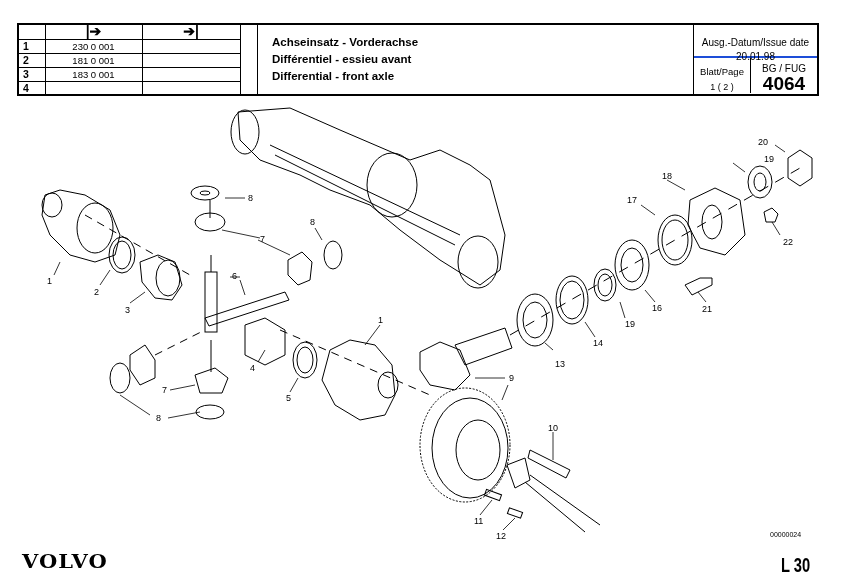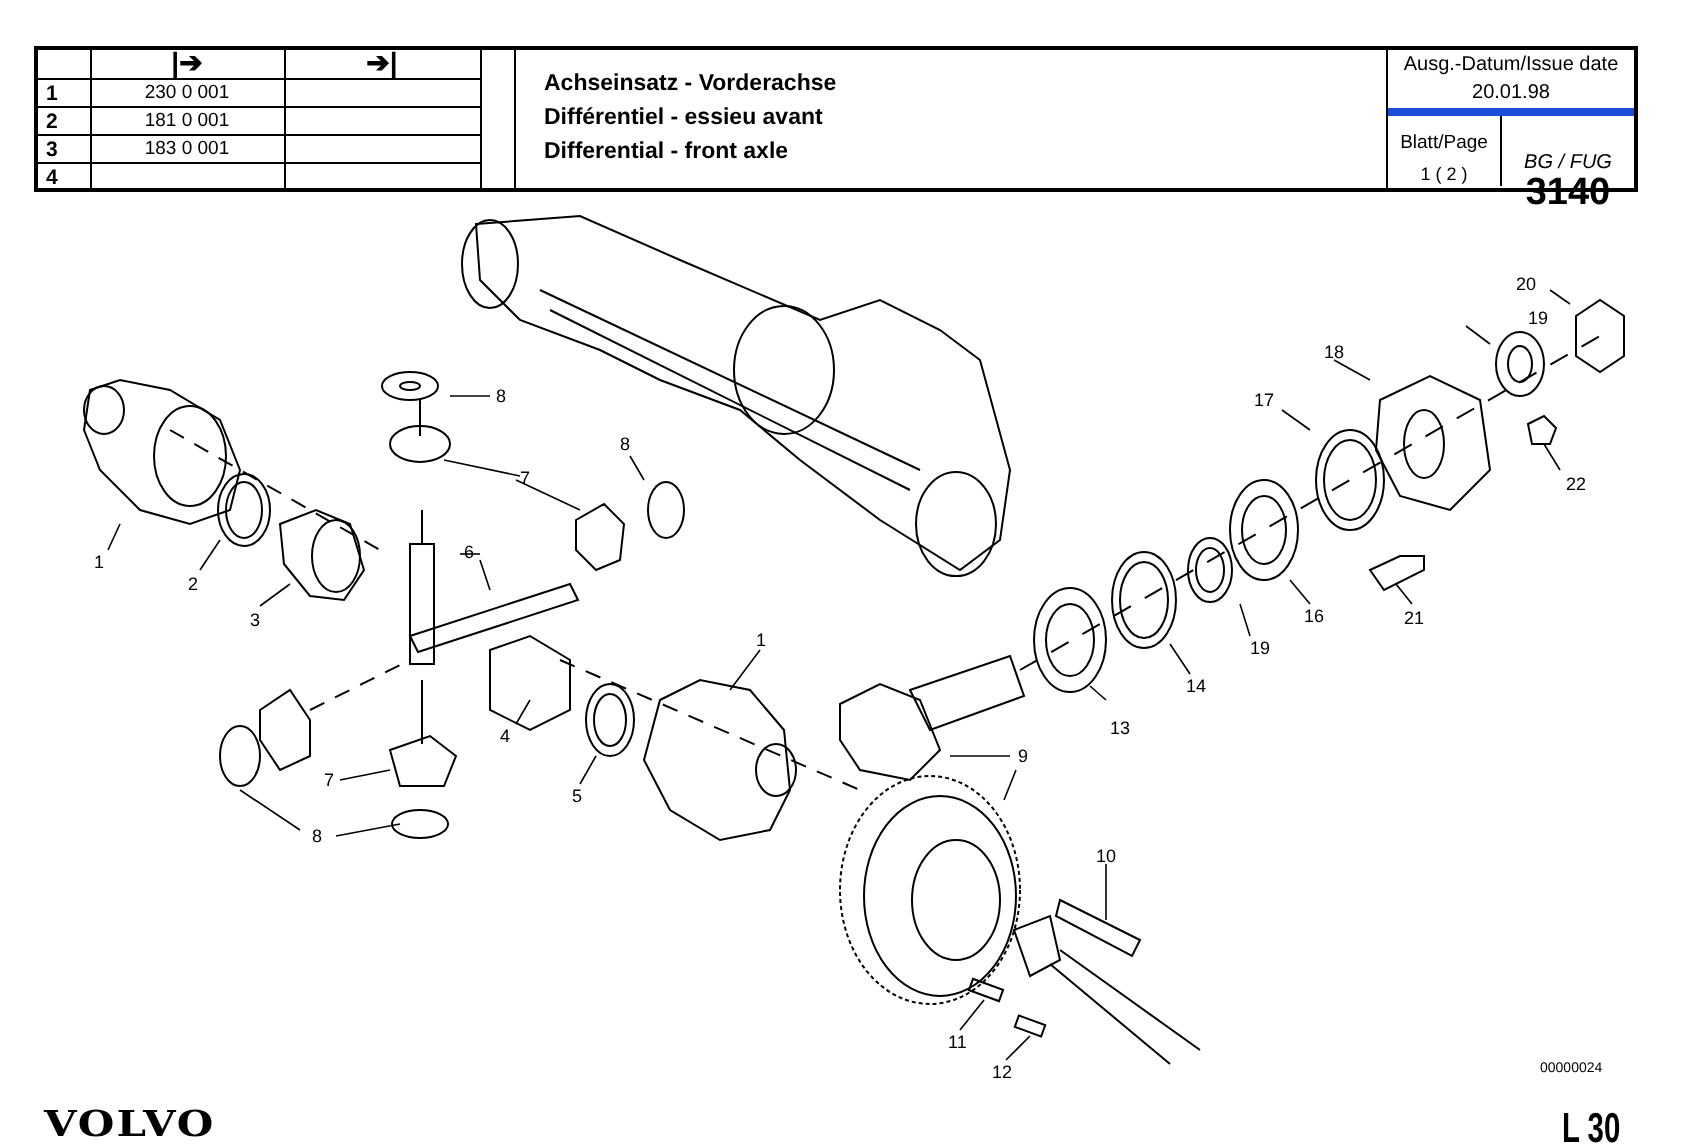--- a/index.html
+++ b/index.html
@@ -14,27 +14,27 @@
   .parts td.to { width:98px; text-align:center; }
   .parts tr:first-child td { border-top:none; }
   .parts td:first-child { border-left:none; }
   .parts tr:last-child td { border-bottom:none; }
   .arrow { font-weight:bold; font-size:14px; line-height:12px; }
   .title-box { position:absolute; left:222px; top:0; width:452px; height:69px;
                border-left:1px solid #000; box-sizing:border-box; padding:9px 0 0 14px;margin-left:16px; }
   .title-box div { font-weight:bold; font-size:11.5px; line-height:17px; }
   .right-box { position:absolute; left:674px; top:0; width:124px; height:69px;
                border-left:1px solid #000; box-sizing:border-box; }
-  .rb-top { height:33px; border-bottom:4px solid #1d4ed8; text-align:center; font-size:10px; line-height:14px; padding-top:1px; box-sizing:border-box; }
+  .rb-top { height:33px; border-bottom:2px solid #1d4ed8; text-align:center; font-size:10px; line-height:14px; padding-top:11px; box-sizing:border-box; }
   .rb-bot { display:flex; height:35px; }
   .rb-page { width:57px; border-right:1px solid #000; text-align:center; font-size:9.5px; box-sizing:border-box; }
   .rb-page .l { margin-top:8px; }
   .rb-page .v { margin-top:5px; font-size:9px; }
   .rb-bg { flex:1; text-align:center; font-size:10px; }
-  .rb-bg .l { margin-top:18px;font-style:italic; }
+  .rb-bg .l { margin-top:5px; }
   .rb-bg .v { font-weight:bold; font-size:19px; line-height:20px; }
   svg.diagram { position:absolute; left:0; top:0; }
   .callout { position:absolute; font-size:9px; line-height:9px; }
   .volvo { position:absolute; left:22px; top:549px; font-family:"DejaVu Serif", serif; font-weight:bold; font-size:21px; letter-spacing:1px; transform:scaleY(0.85); }
   .docnum { position:absolute; left:770px; top:531px; font-size:7px; }
   .model { position:absolute; left:781px; top:553px; font-weight:bold; font-size:21px; transform:scaleX(0.7); transform-origin:left; }
 </style>
 </head>
 <body>
 
@@ -80,21 +80,21 @@
       <div>Ausg.-Datum/Issue date</div>
       <div>20.01.98</div>
     </div>
     <div class="rb-bot">
       <div class="rb-page">
         <div class="l">Blatt/Page</div>
         <div class="v">1 ( 2 )</div>
       </div>
       <div class="rb-bg">
         <div class="l">BG / FUG</div>
-        <div class="v">3140</div>
+        <div class="v">4064</div>
       </div>
     </div>
   </div>
 </div>
 
 <svg class="diagram" width="841" height="574" fill="none" stroke="#000" stroke-width="1">
 
   <g>
     <path d="M238,112 L290,108 L340,130 L410,160 L440,150 L470,165 L490,180 L505,235 L500,270 L480,285 L440,260 L400,230 L370,205 L330,190 L300,175 L260,160 L240,140 Z"></path>
     <ellipse cx="245" cy="132" rx="14" ry="22"></ellipse>

